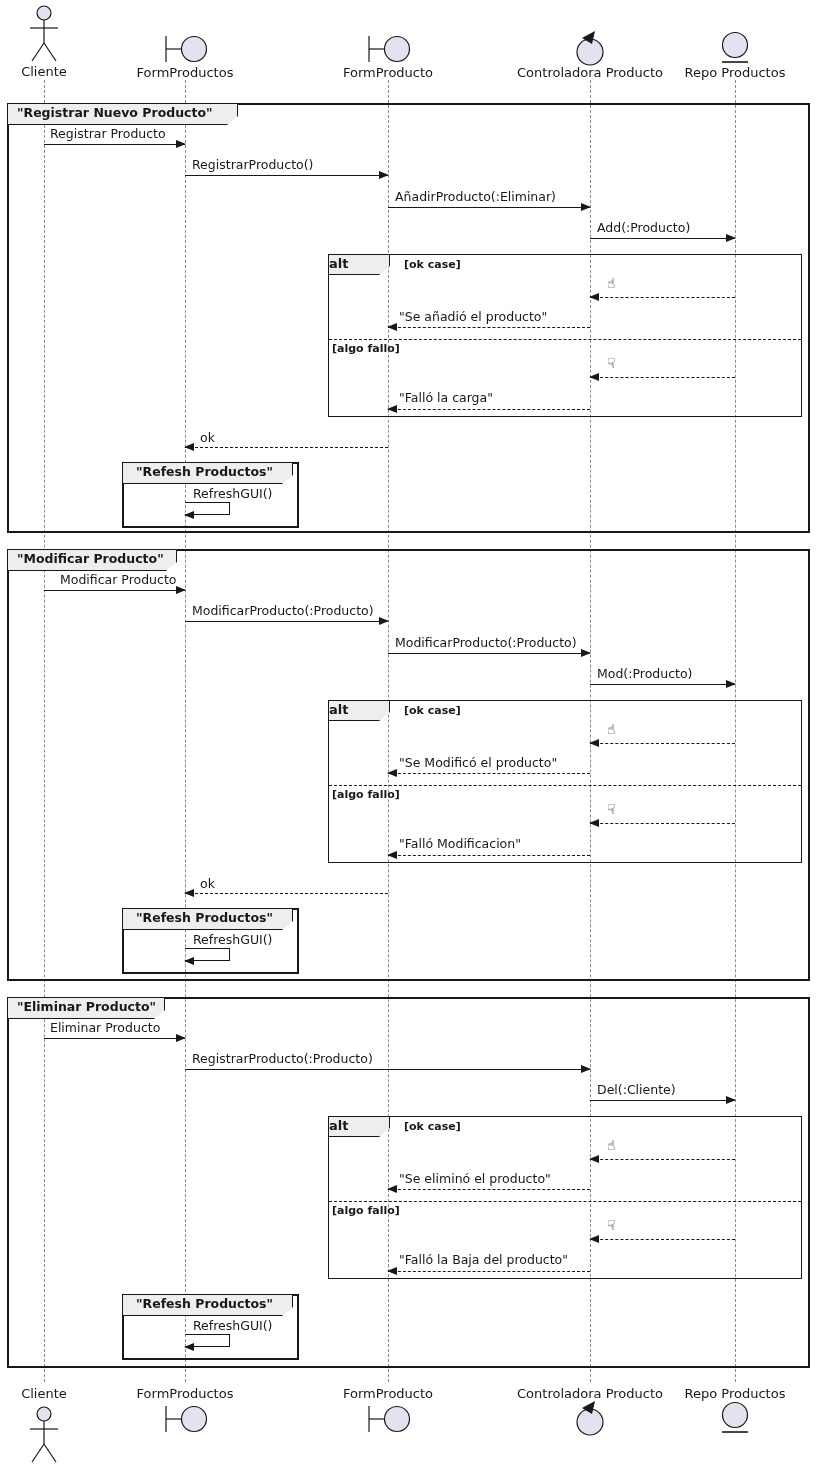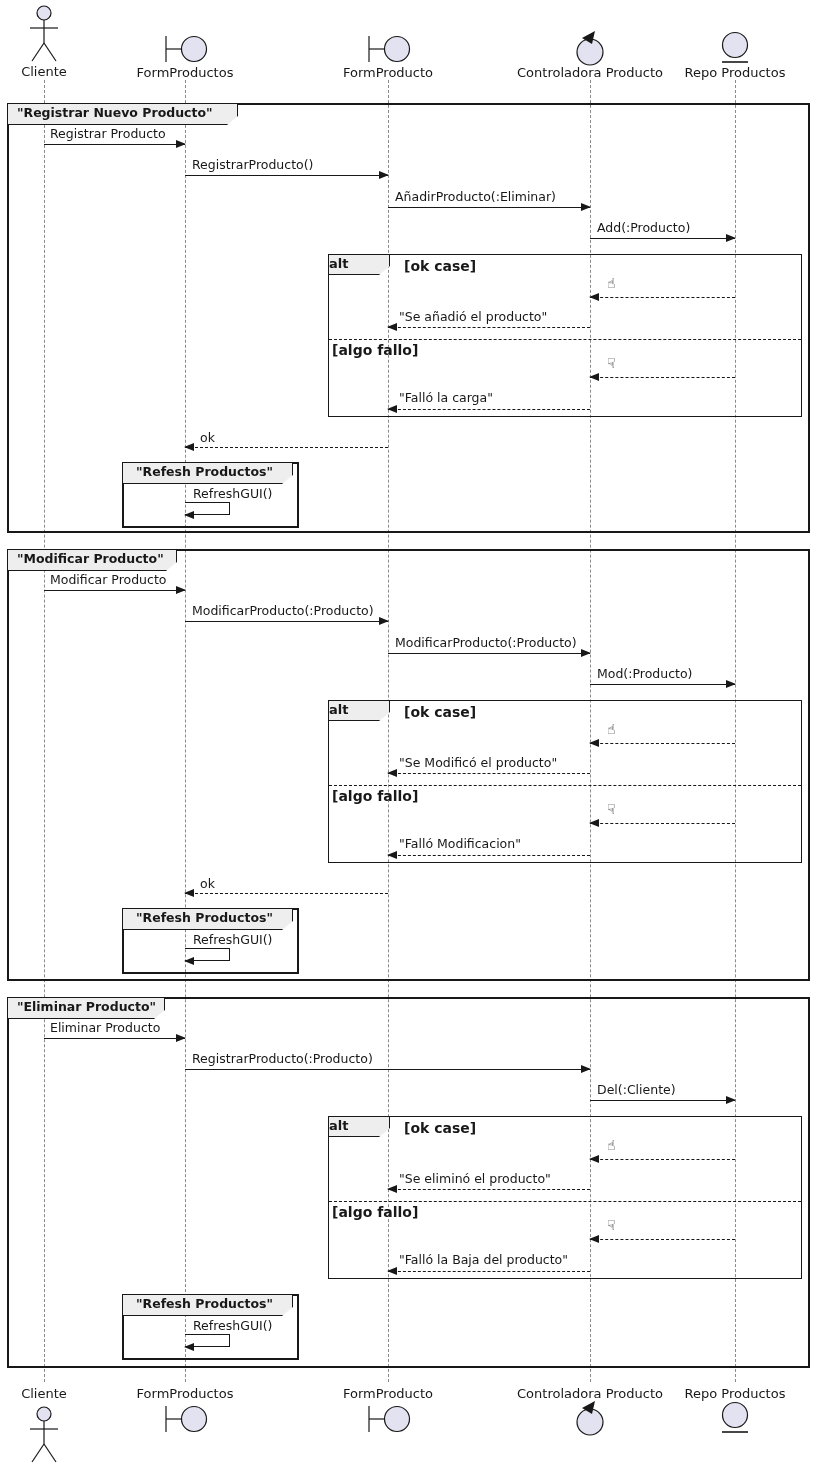--- a/index.html
+++ b/index.html
@@ -18,21 +18,21 @@
   .frame{position:absolute;border:2px solid #181818;box-sizing:border-box;background:transparent}
   .frame.alt{border-width:1.6px}
   .tab{
     position:absolute;box-sizing:border-box;background:#eeeeee;border:1.6px solid #181818;
     font-weight:bold;font-size:12.5px;display:flex;align-items:center;
     padding:0 16px 3px 9px;white-space:nowrap;
     clip-path:polygon(0 0,100% 0,100% calc(100% - 9px),calc(100% - 11px) 100%,0 100%);
   }
   .tab.op{justify-content:flex-start;padding-left:0;font-size:13px}
   .tab.ref{justify-content:center;padding:0 16px 3px 10px}
-  .guard{position:absolute;font-size:14px;font-weight:bold;white-space:nowrap}
+  .guard{position:absolute;font-size:11px;font-weight:bold;white-space:nowrap}
   .divider{position:absolute;height:0;border-top:1px dashed #181818}
   .selfmsg{position:absolute;width:45px;height:13px;box-sizing:border-box;
     border:1.3px solid #181818;border-left:none}
   .selfmsg .head.l{top:auto;bottom:-5px}
   .thumb{position:absolute;font-size:14px;line-height:14px}
   svg{position:absolute;overflow:visible}
 </style>
 </head>
 <body>
 
@@ -131,21 +131,21 @@
 <div class="frame" style="left:122px;top:462px;width:177px;height:66px"></div>
 <div class="tab ref" style="left:122px;top:462px;width:171px;height:22px">"Refesh Productos"</div>
 <div class="mlabel" style="left:193px;top:486px">RefreshGUI()</div>
 <div class="selfmsg" style="left:185px;top:502px">
     <span class="head l"></span>
   </div>
 
 <div class="frame" style="left:7px;top:549px;width:803px;height:432px"></div>
 <div class="tab" style="left:7px;top:549px;width:170px;height:22px">"Modificar Producto"</div>
 
-<div class="mlabel" style="left:50px;top:572px">Modificar Producto</div>
+<div class="mlabel" style="left:60px;top:572px">Modificar Producto</div>
 <div class="arrow" style="left:44px;top:590px;width:141px">
     <span class="head r"></span>
   </div>
 
 <div class="mlabel" style="left:192px;top:603px">ModificarProducto(:Producto)</div>
 <div class="arrow" style="left:185px;top:621px;width:203px">
     <span class="head r"></span>
   </div>
 
 <div class="mlabel" style="left:395px;top:635px">ModificarProducto(:Producto)</div>

